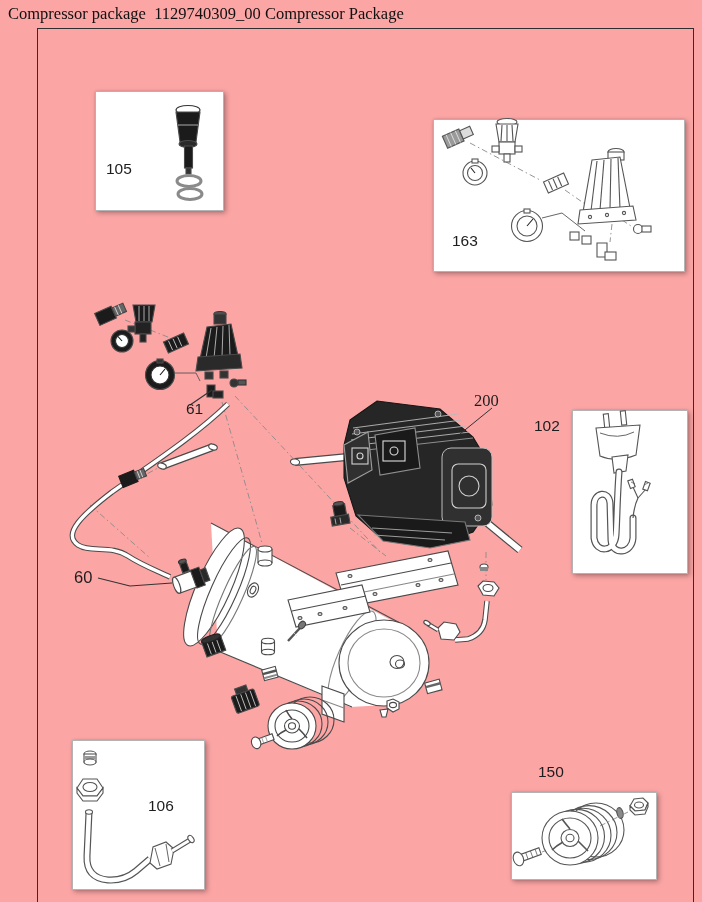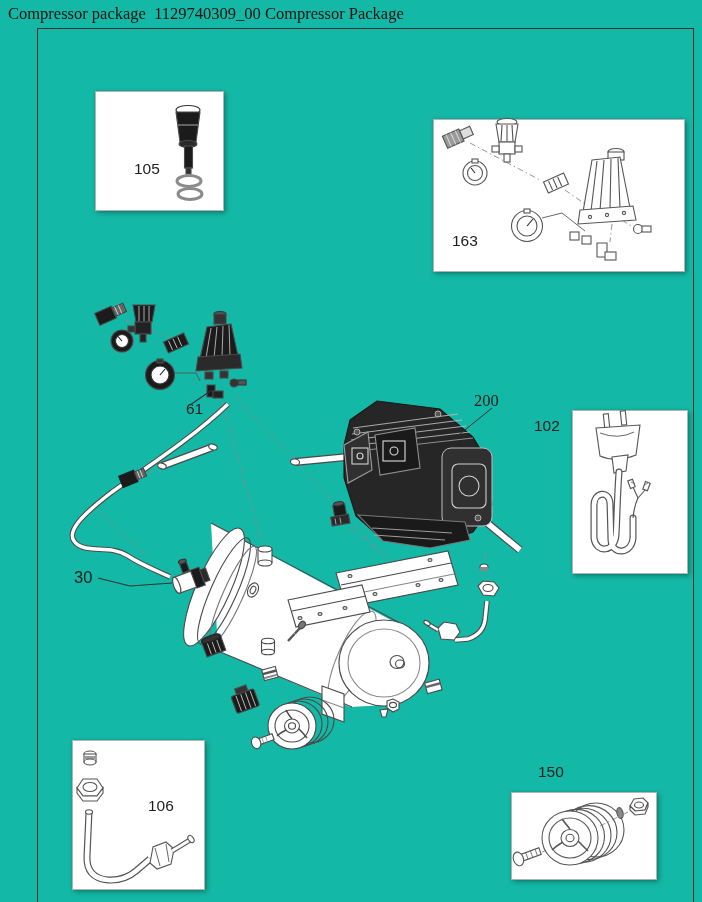--- a/index.html
+++ b/index.html
@@ -1,37 +1,37 @@
 <!DOCTYPE html>
 <html><head>
 <meta charset="utf-8">
 <style>
   html,body{margin:0;padding:0;background:#ffffff;}
-  #screen{position:relative;width:702px;height:902px;background:#14b8a6;overflow:hidden;
+  #screen{position:relative;width:702px;height:902px;background:#fca5a5;overflow:hidden;
           font-family:"Liberation Sans",sans-serif;color:#222;}
   .doc-title{position:absolute;left:8px;top:4px;font-family:"Liberation Serif",serif;
              font-size:16.5px;color:#111;white-space:pre;}
   .frame{position:absolute;left:37px;top:28px;width:655px;height:880px;
          border:1px solid #2f2f2f;background:transparent;}
   .inset{position:absolute;background:#ffffff;border:1px solid #b3b3b3;
          box-shadow:2px 2px 5px rgba(0,0,0,0.30),0 0 2px rgba(0,0,0,0.12);}
   .b105{left:95px;top:91px;width:127px;height:118px;}
   .b101{left:433px;top:119px;width:250px;height:151px;}
   .b102{left:572px;top:410px;width:114px;height:162px;}
   .b106{left:72px;top:740px;width:131px;height:148px;}
   .b103{left:511px;top:792px;width:144px;height:86px;}
   .part-label{position:absolute;font-size:15.5px;color:#1d1d1d;z-index:30;}
   .serif-label{font-family:"Liberation Serif",serif;font-size:16.5px;}
   .l60{left:74px;top:568px;font-size:16.5px;}
   .l61{left:186px;top:400px;}
   .l100{left:474px;top:391px;}
   .l101{left:452px;top:232px;}
   .l102{left:534px;top:417px;text-align:center;}
   .l103{left:538px;top:763px;}
-  .l105{left:106px;top:160px;margin-left:28px;}
+  .l105{left:106px;top:160px;}
   .l106{left:148px;top:797px;}
   svg{position:absolute;left:0;top:0;z-index:20;}
 </style>
 </head>
 <body>
 
 <div id="screen">
 
   <div class="doc-title">Compressor package  1129740309_00 Compressor Package</div>
 
@@ -413,21 +413,21 @@
           <ellipse cx="518" cy="855.5" rx="5" ry="7" fill="#ffffff"></ellipse>
         </g>
         <ellipse cx="620" cy="813" rx="3" ry="5.5" transform="rotate(-15 620 813)" fill="#8a8a8a" stroke="#555"></ellipse>
         <polygon points="630,806 634,799 643,798 648,803 645,810 635,811" fill="#ffffff"></polygon>
         <polygon points="630,806 635,811 645,810 648,803 648,807 645,814 635,815 630,810" fill="#ffffff"></polygon>
         <ellipse cx="639" cy="805" rx="4.5" ry="3"></ellipse>
       </g>
     </g>
   </svg>
 
-  <div class="part-label l60">30</div>
+  <div class="part-label l60">60</div>
   <div class="part-label l61">61</div>
   <div class="part-label l100 serif-label">200</div>
   <div class="part-label l101">163</div>
   <div class="part-label l102">102</div>
   <div class="part-label l103">150</div>
   <div class="part-label l105">105</div>
   <div class="part-label l106">106</div>
 
 </div>
 

